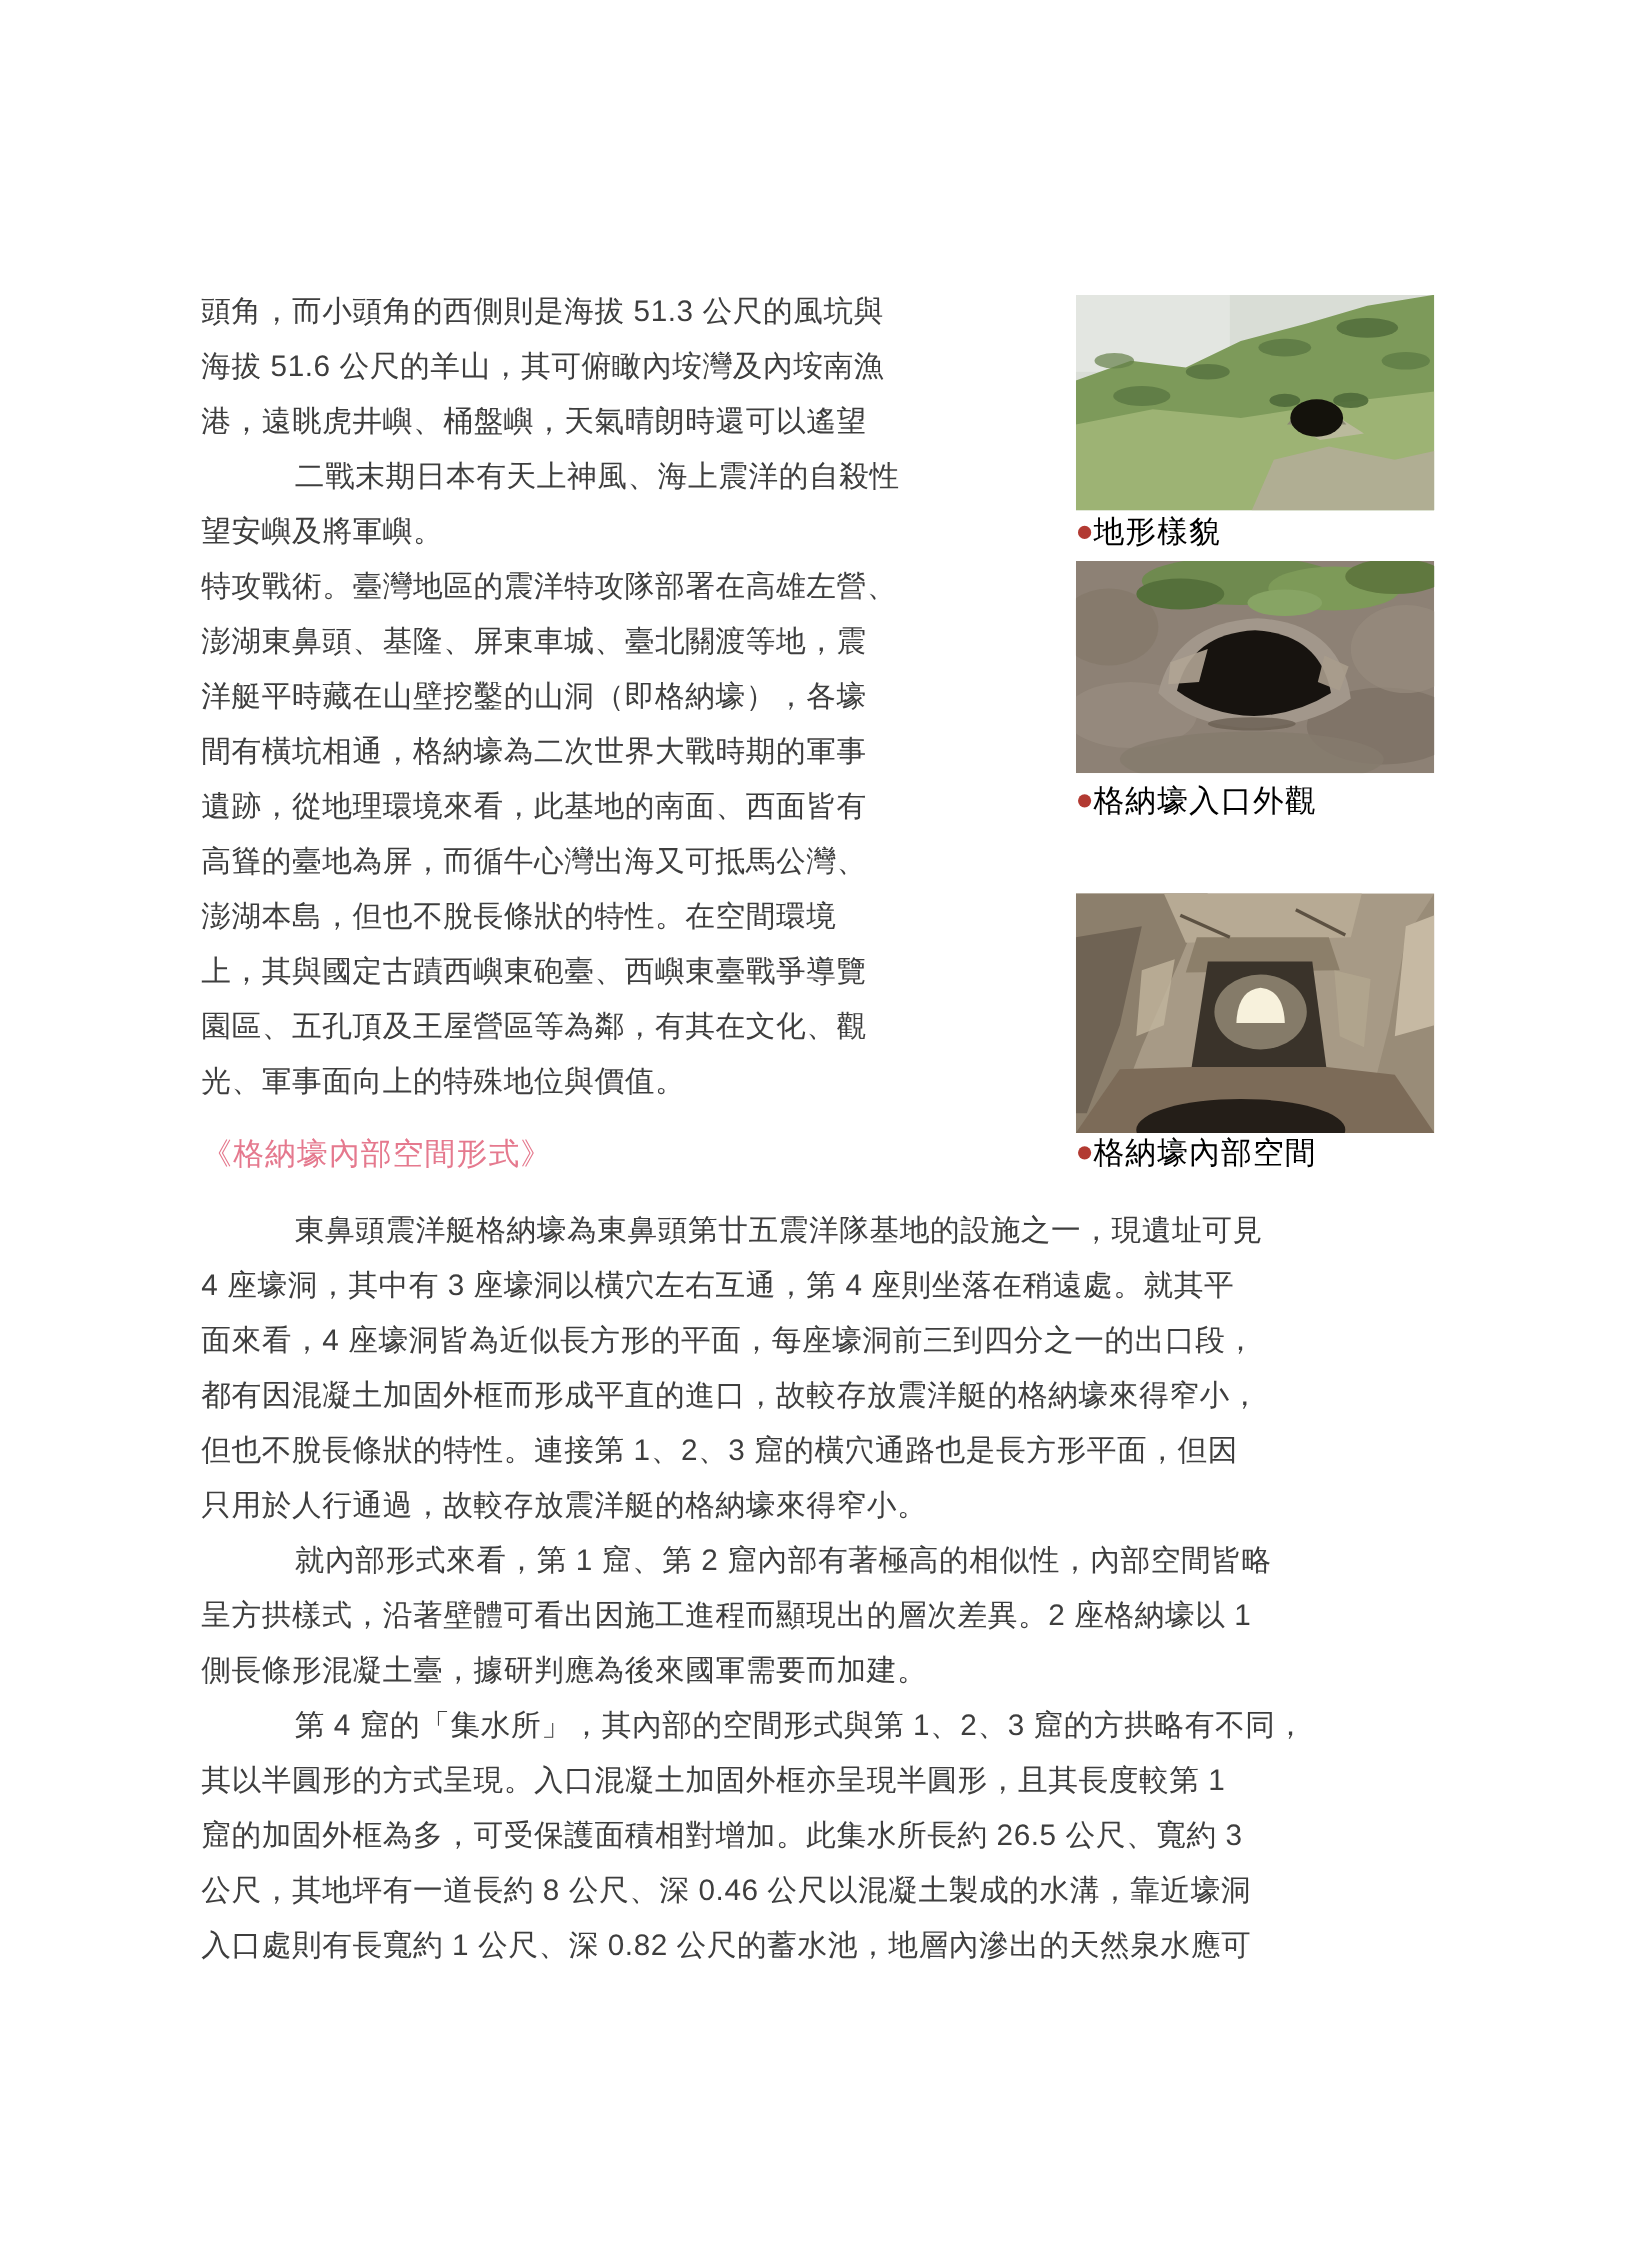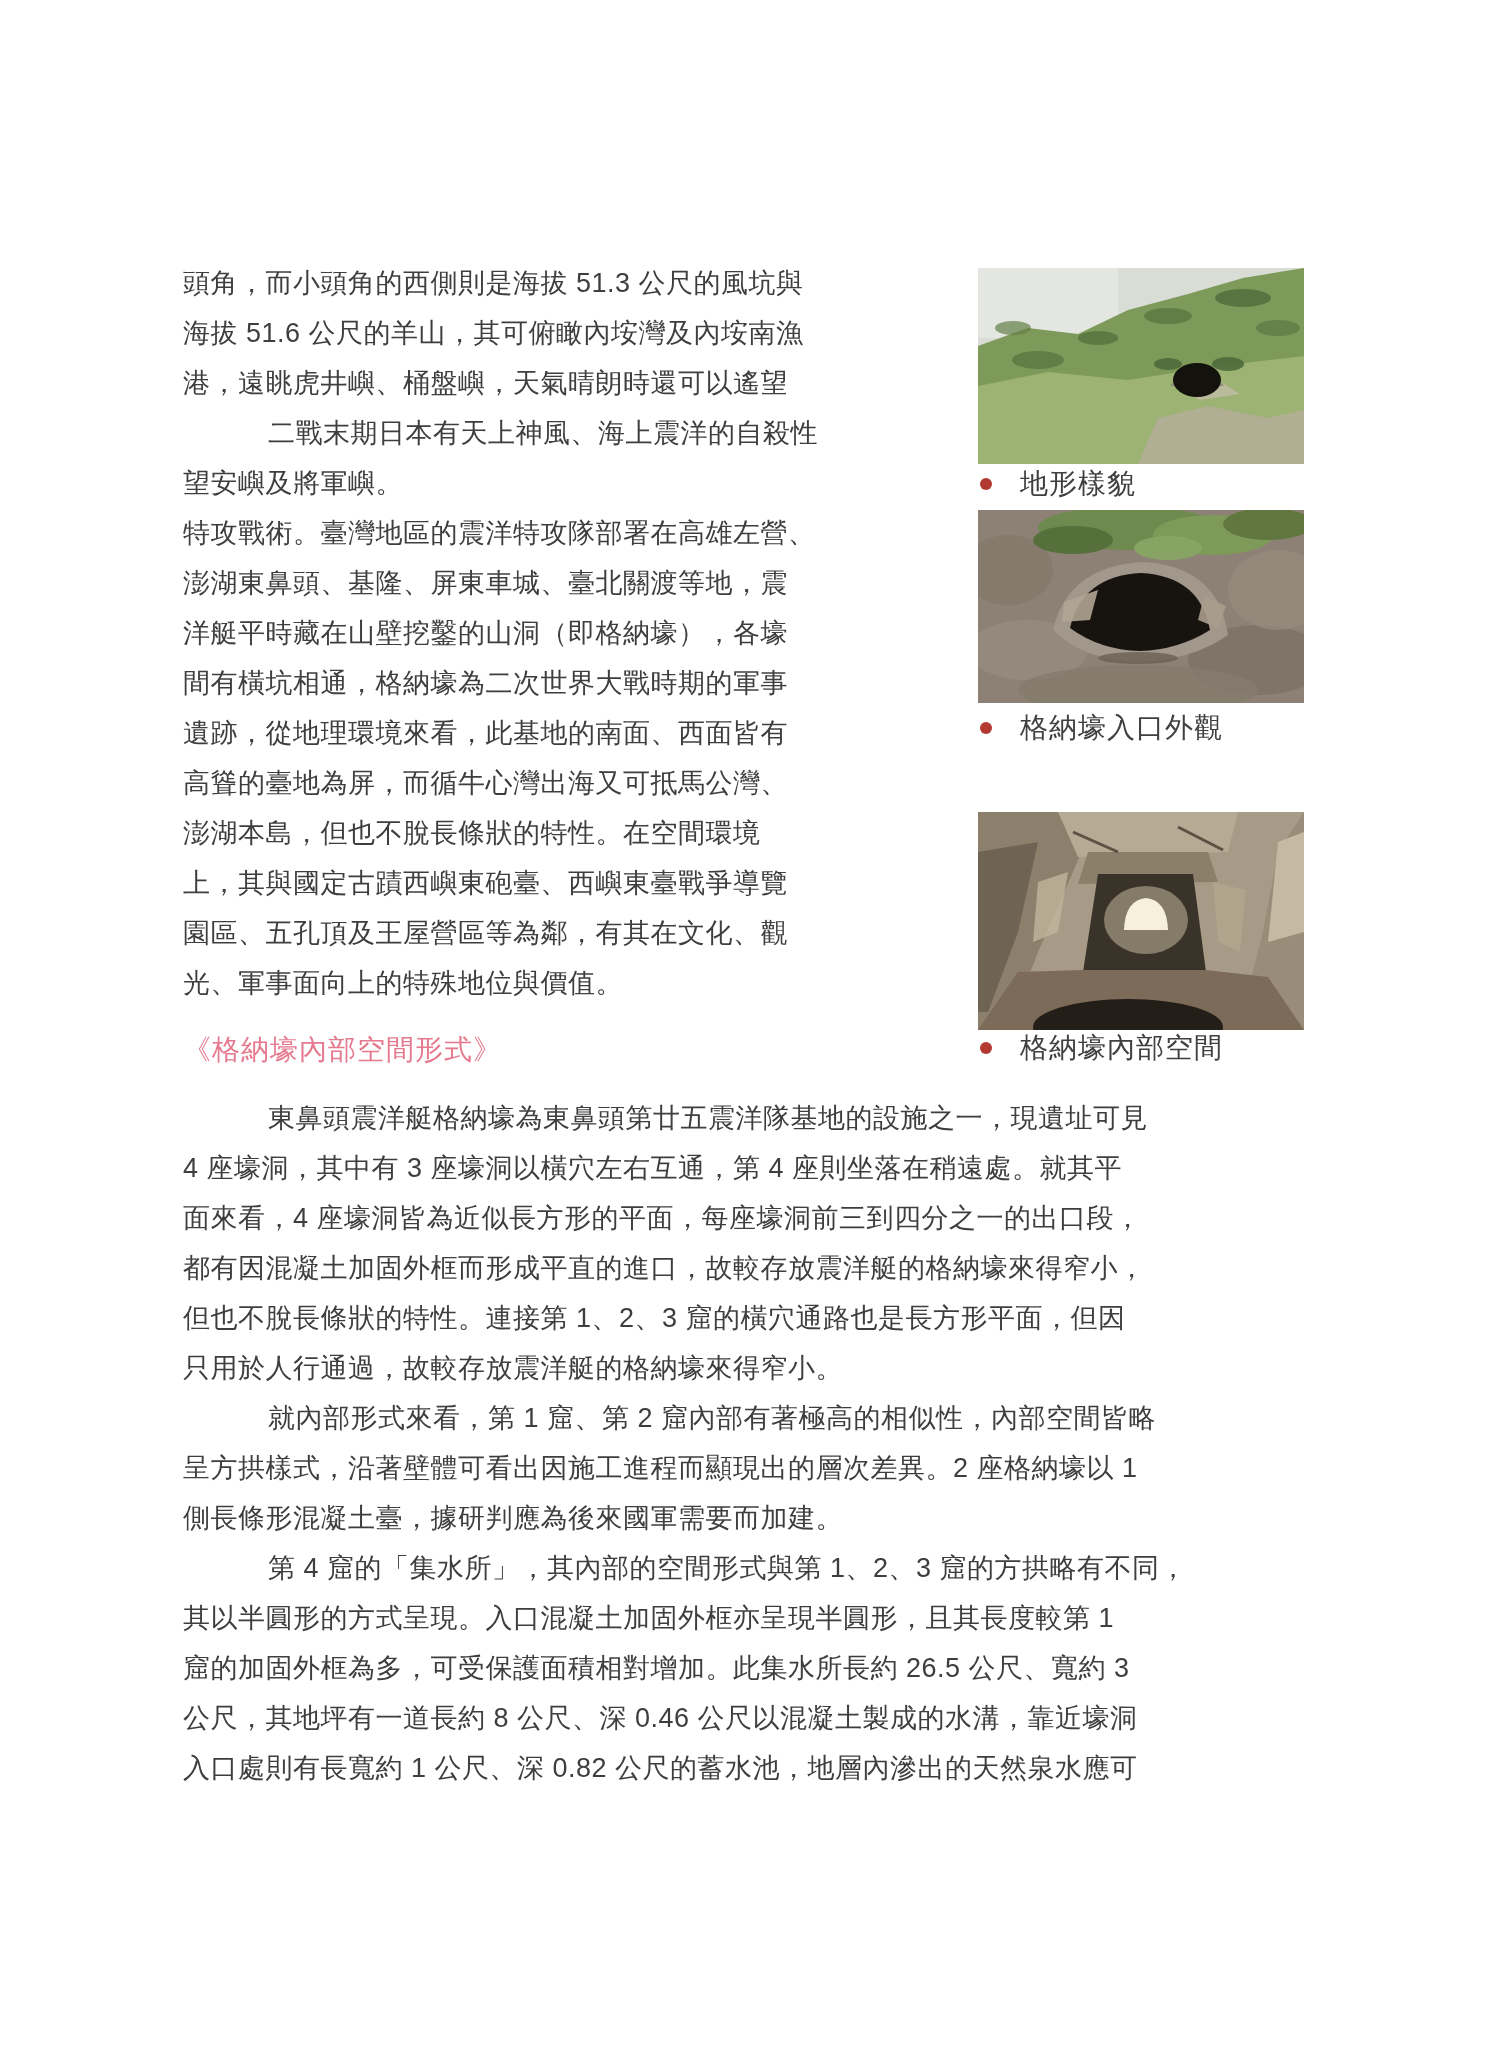--- a/index.html
+++ b/index.html
@@ -20,22 +20,22 @@
   .narrow-col { position:absolute; left:183px; top:258px; width:800px; }
   .full-col   { position:absolute; left:183px; top:1093px; width:1150px; }
   .section-heading { position:absolute; left:183px; top:1022px; height:56px; line-height:56px;
     font-size:28px; letter-spacing:1px; color:var(--heading_pink,#e5798e); white-space:nowrap;font-family:Liberation Serif, serif; }
   
   .fig { position:absolute; left:978px; width:326px; overflow:hidden; }
   .fig svg { display:block; width:100%; height:100%; }
   #fig-terrain  { top:268px; height:196px; }
   #fig-entrance { top:510px; height:193px; }
   #fig-interior { top:812px; height:218px; }
-  .caption { position:absolute; left:980px; height:36px; display:flex; align-items:center; gap:28px;
-    font-size:28px; color:#404040; letter-spacing:1px; white-space:nowrap; }
+  .caption { position:absolute; left:980px; height:36px; display:flex; align-items:center; gap:2px;
+    font-size:28px; color:#000000; letter-spacing:1px; white-space:nowrap; }
   .caption .dot { width:12px; height:12px; border-radius:50%; background:var(--bullet_red,#b23a32); flex:0 0 auto; }
   #cap-terrain  { top:466px; }
   #cap-entrance { top:710px; }
   #cap-interior { top:1030px; }
   
   .page-num { position:absolute; left:1360px; top:1956px; font-size:22px; color:#2f2f2f; letter-spacing:1px; }
   .footer-line { position:absolute; left:1361px; top:1995px; width:139px; height:2px; background:#bdbdbd; }
 </style>
 </head>
 <body>

